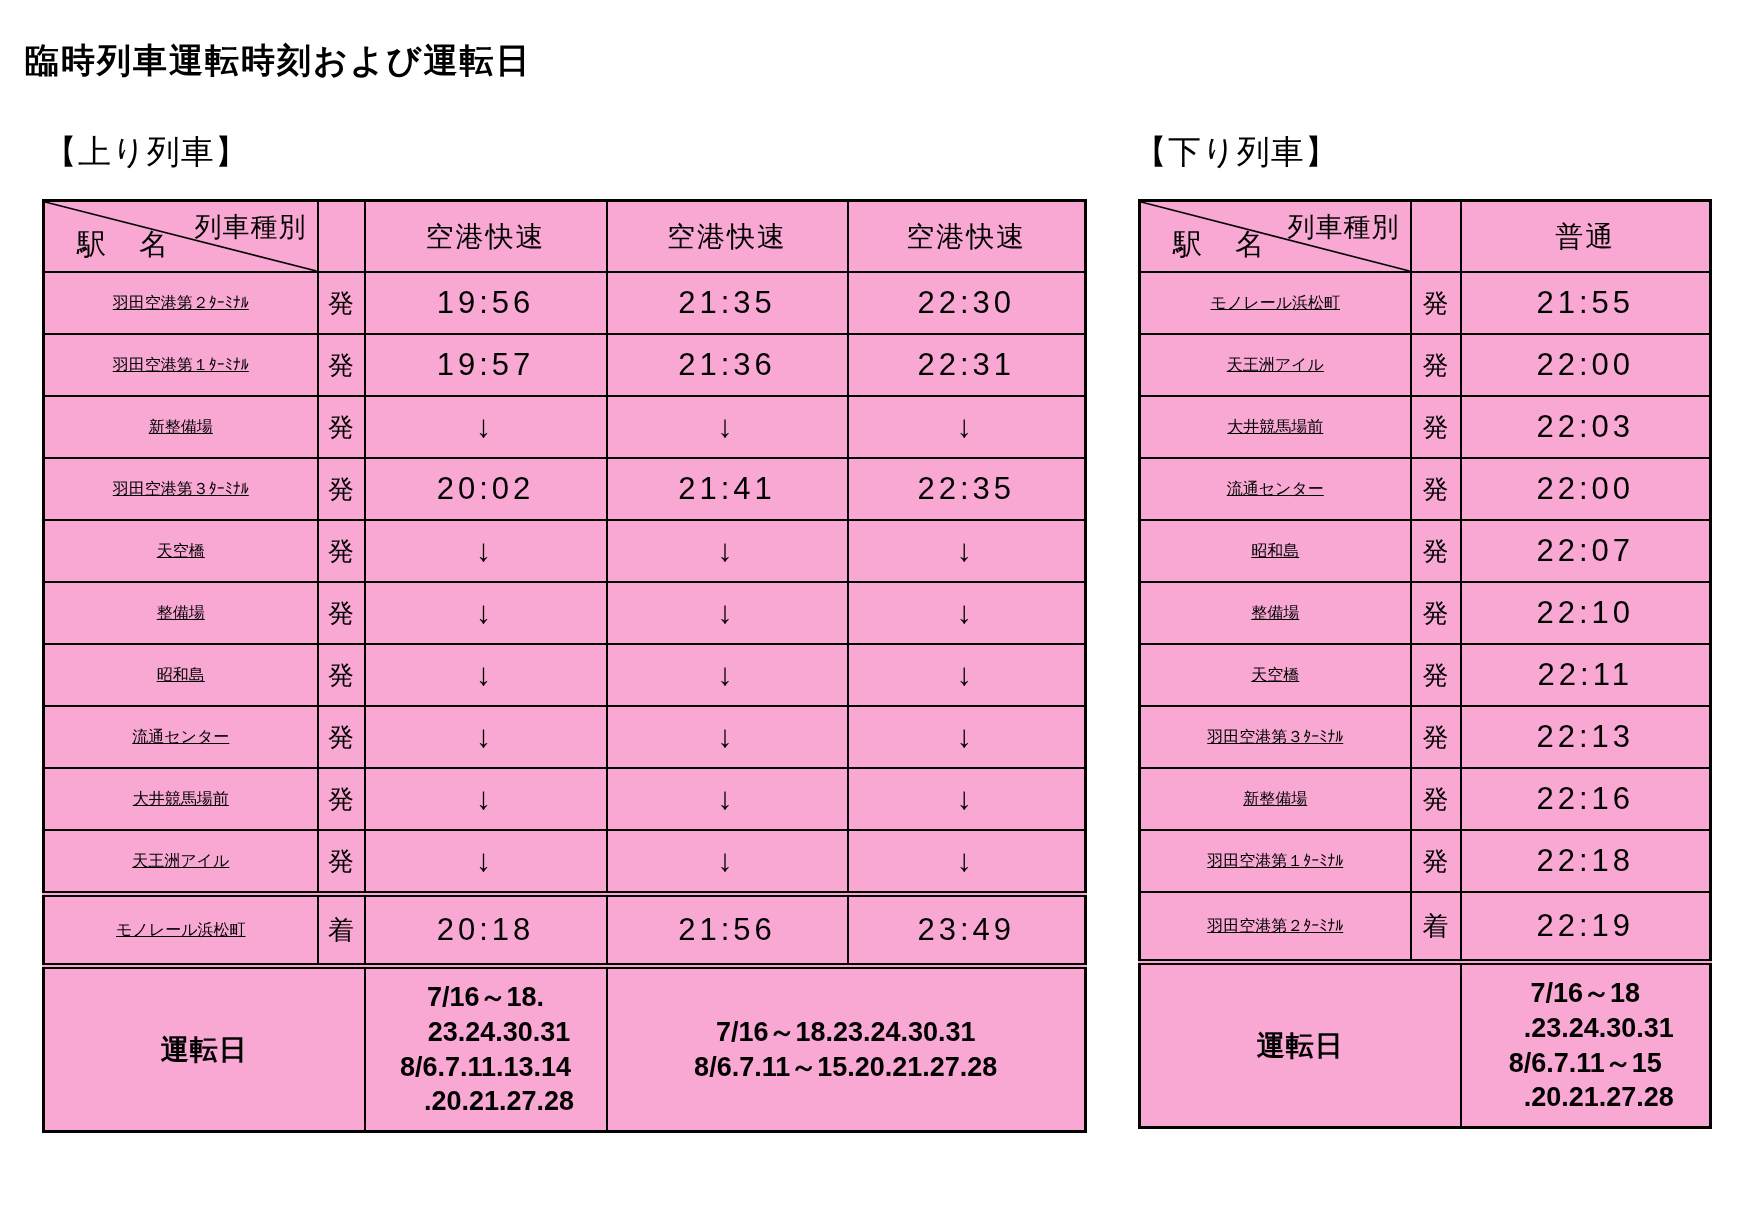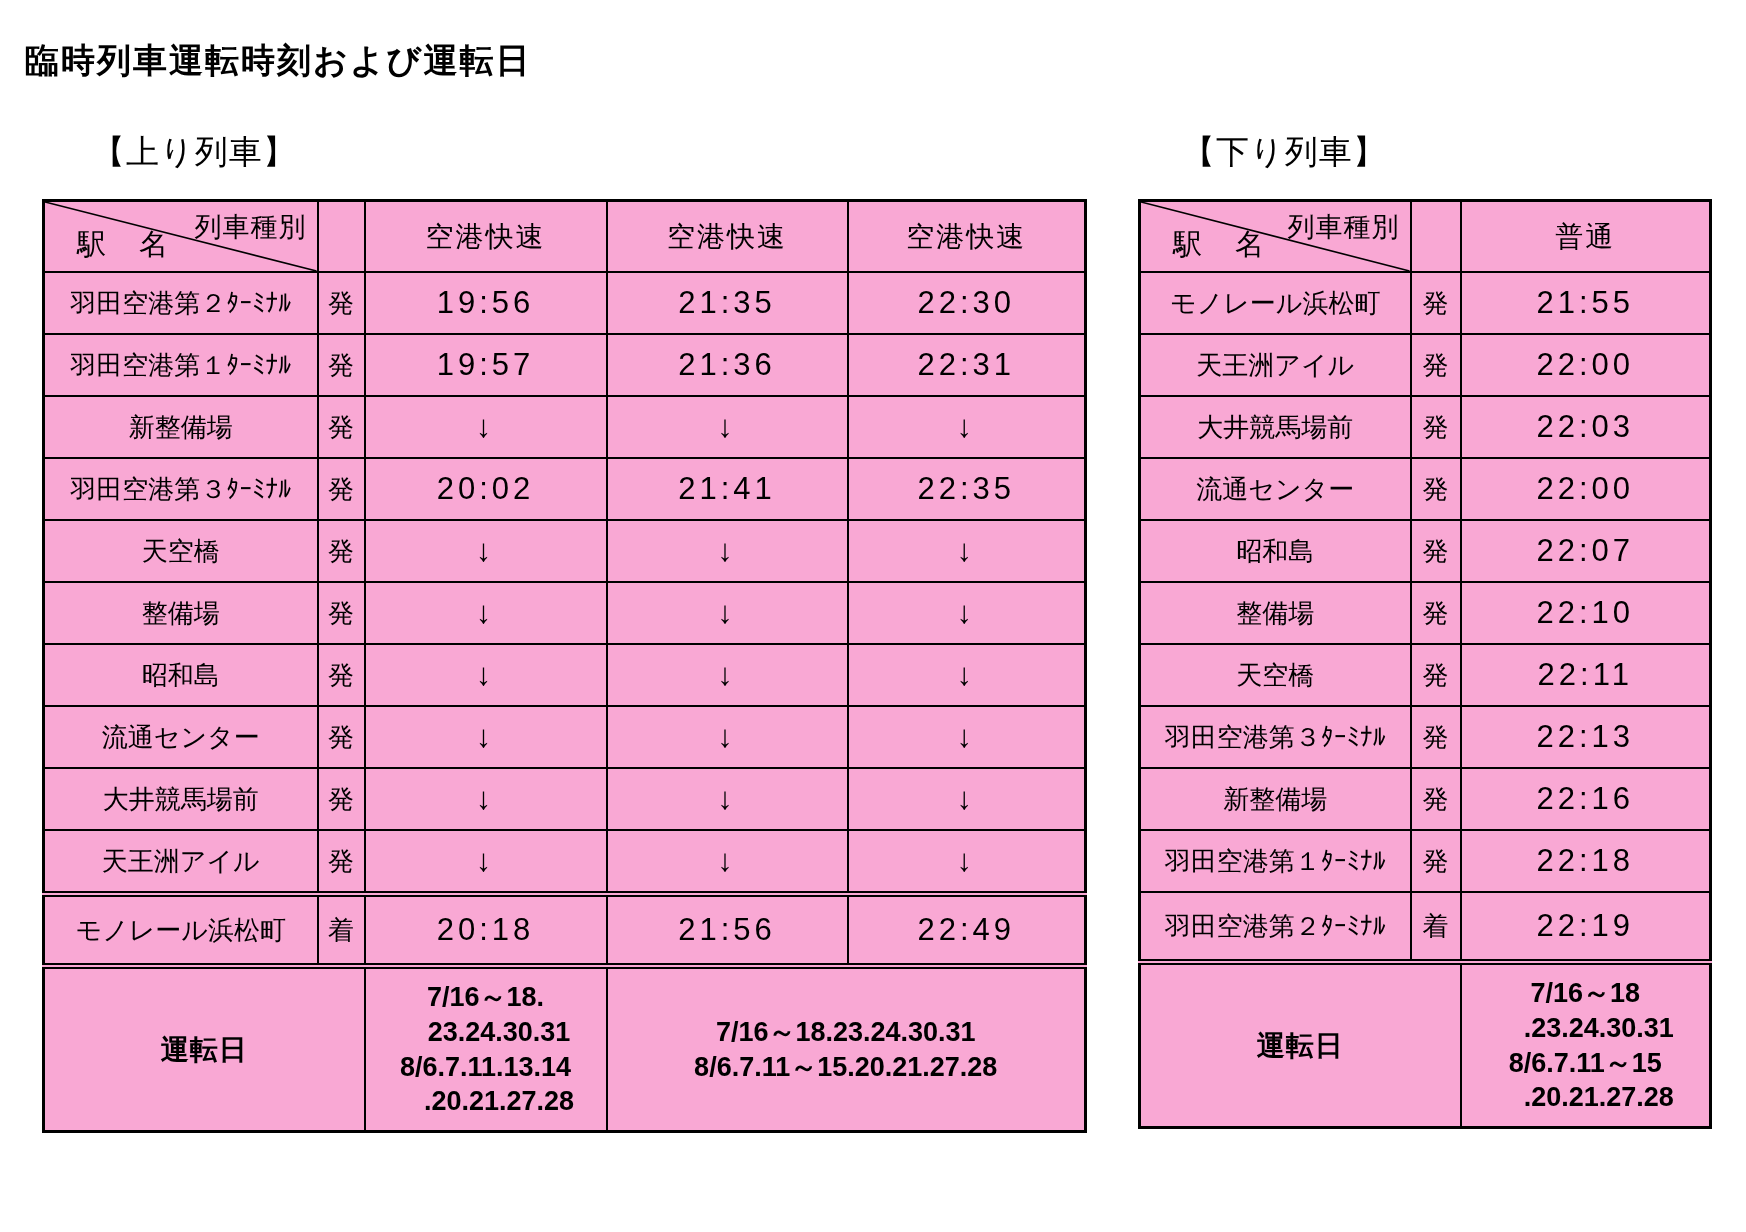--- a/index.html
+++ b/index.html
@@ -10,21 +10,21 @@
     font-family:"Liberation Sans","DejaVu Sans",sans-serif;
     color:#000;
     overflow:hidden;
   }
   .page-title{
     position:absolute;left:25px;top:38px;
     font-size:34px;font-weight:bold;letter-spacing:2px;
   }
   .section-title{
     position:absolute;top:130px;
-    font-size:33px;font-weight:500;letter-spacing:1px;margin-left:48px;
+    font-size:33px;font-weight:500;letter-spacing:1px;
   }
   #up-section-title{left:44px;}
   #down-section-title{left:1134px;}
 
   table.tt{
     position:absolute;top:199px;
     border-collapse:collapse;
     table-layout:fixed;
     background:#f9a8d4;
   }
@@ -43,21 +43,21 @@
   .diag-svg{position:absolute;left:0;top:0;width:100%;height:100%;display:block;}
   .diag-toplabel{
     position:absolute;right:10px;top:7px;
     font-size:27px;letter-spacing:1px;
   }
   .diag-botlabel{
     position:absolute;left:32px;bottom:6px;
     font-size:29px;letter-spacing:2px;
   }
   td.hdr-train{font-size:28px;letter-spacing:2px;}
-  td.st{font-size:26px;letter-spacing:0px;}
+  td.st{font-size:16px;letter-spacing:0px;text-decoration:underline;}
   td.da{font-size:26px;}
   td.tm{font-size:31px;letter-spacing:4px;}
   tr.hrow td{height:69px;}
   tr.rrow td{height:60px;}
   tr.arow td{height:66px;}
   tr.urow td{height:161px;font-weight:bold;}
   tr.dbl-top td{border-top:6px double #000;}
   tr.sgl-top td{border-top:2px solid #000;}
   td.udays-label{font-size:28px;letter-spacing:1px;}
   td.udays{
@@ -169,21 +169,21 @@
       <td class="da">発</td>
       <td class="tm">↓</td>
       <td class="tm">↓</td>
       <td class="tm">↓</td>
     </tr>
     <tr class="arow dbl-top">
       <td class="st">モノレール浜松町</td>
       <td class="da">着</td>
       <td class="tm">20:18</td>
       <td class="tm">21:56</td>
-      <td class="tm">22:49</td>
+      <td class="tm">23:49</td>
     </tr>
     <tr class="urow dbl-top">
       <td class="udays-label" colspan="2">運転日</td>
       <td class="udays">7/16～18.
 　23.24.30.31
 8/6.7.11.13.14
 　.20.21.27.28</td>
       <td class="udays" colspan="2">7/16～18.23.24.30.31
 8/6.7.11～15.20.21.27.28</td>
     </tr>

